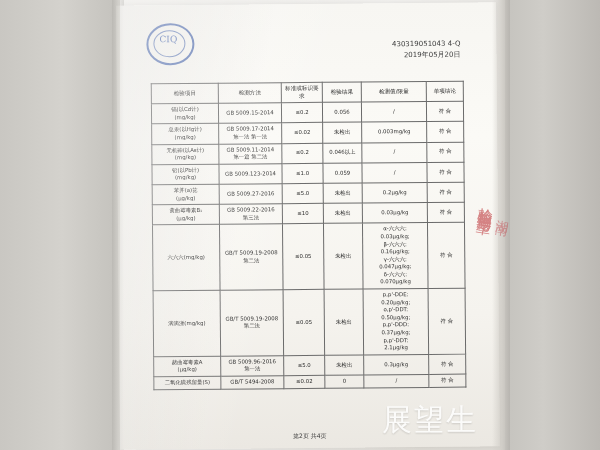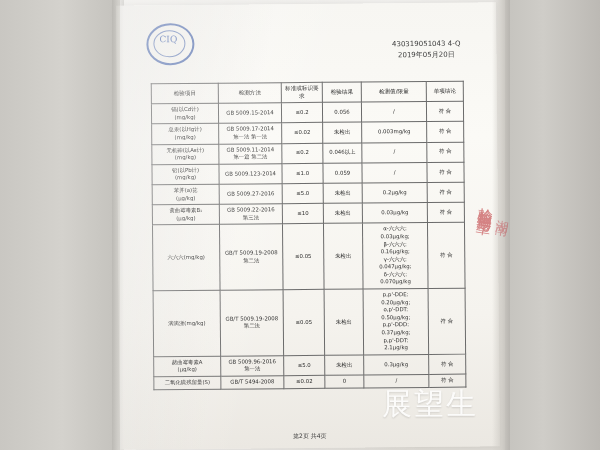--- a/index.html
+++ b/index.html
@@ -55,21 +55,21 @@
   }
   .seal .ring2{
     position:absolute;left:7px;top:7px;width:30px;height:25px;border:1.5px solid #2d4f9e;
     border-radius:50%;opacity:.65;
   }
   .seal .txt{
     position:absolute;left:0;top:11px;width:44px;text-align:center;
     font-size:9px;color:#2b4ea0;font-family:"DejaVu Serif","Liberation Serif",serif;opacity:.8;
   }
   .docno{
-    position:absolute;right:36px;top:36px;text-align:center;
+    position:absolute;right:36px;top:36px;text-align:right;
     font-size:7px;color:#3a3a3a;line-height:11px;
     font-family:"DejaVu Sans","Liberation Sans",sans-serif;
   }
   table.rep{
     position:absolute;left:34px;top:78px;width:310px;
     border-collapse:collapse;table-layout:fixed;
   }
   table.rep td,table.rep th{
     border:1px solid #6b6b6b;
     font-size:5.4px;line-height:7.6px;
@@ -101,21 +101,21 @@
     letter-spacing:2px;
   }
   .redstamp2{
     position:absolute;left:495px;top:210px;
     color:#c0303a;opacity:.42;font-size:13px;
     transform:rotate(10deg);writing-mode:vertical-rl;letter-spacing:3px;
     font-family:"DejaVu Serif","Liberation Serif",serif;
   }
   
   .watermark{
-    position:absolute;left:382px;top:384px;
+    position:absolute;left:382px;top:400px;
     font-size:30px;color:#ffffff;opacity:.82;
     font-family:"DejaVu Serif","Liberation Serif",serif;
     letter-spacing:2px;
     text-shadow:0 1px 2px rgba(0,0,0,0.18);
   }
   .glare{
     position:absolute;left:120px;top:0;width:220px;height:450px;
     background:linear-gradient(105deg,rgba(255,255,255,0.45) 0%,rgba(255,255,255,0.0) 70%);
     pointer-events:none;
   }

